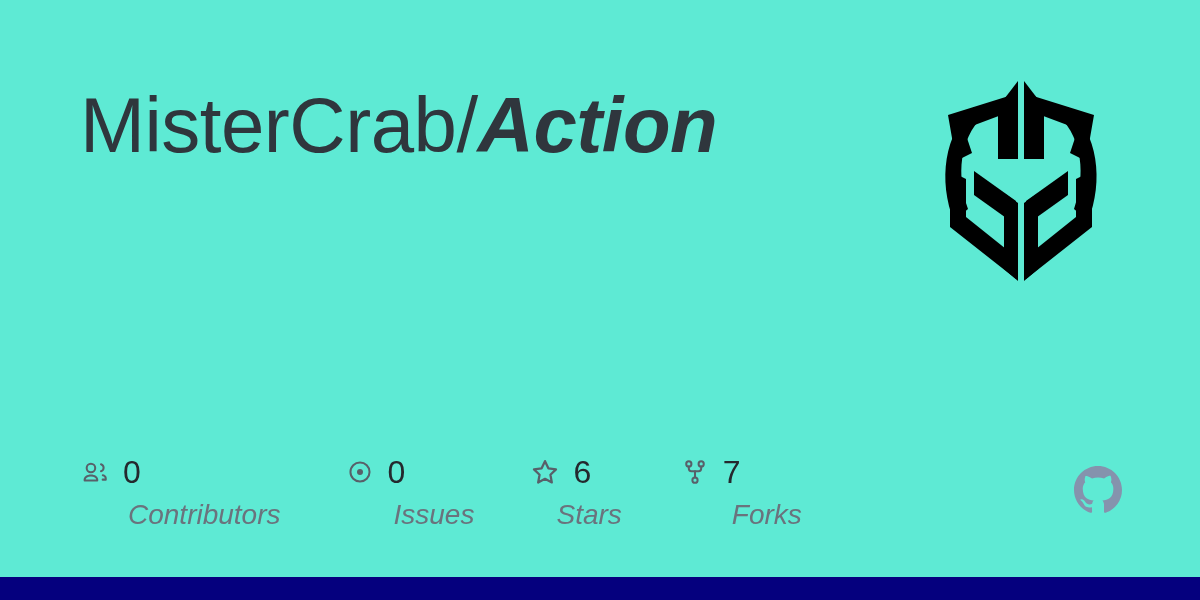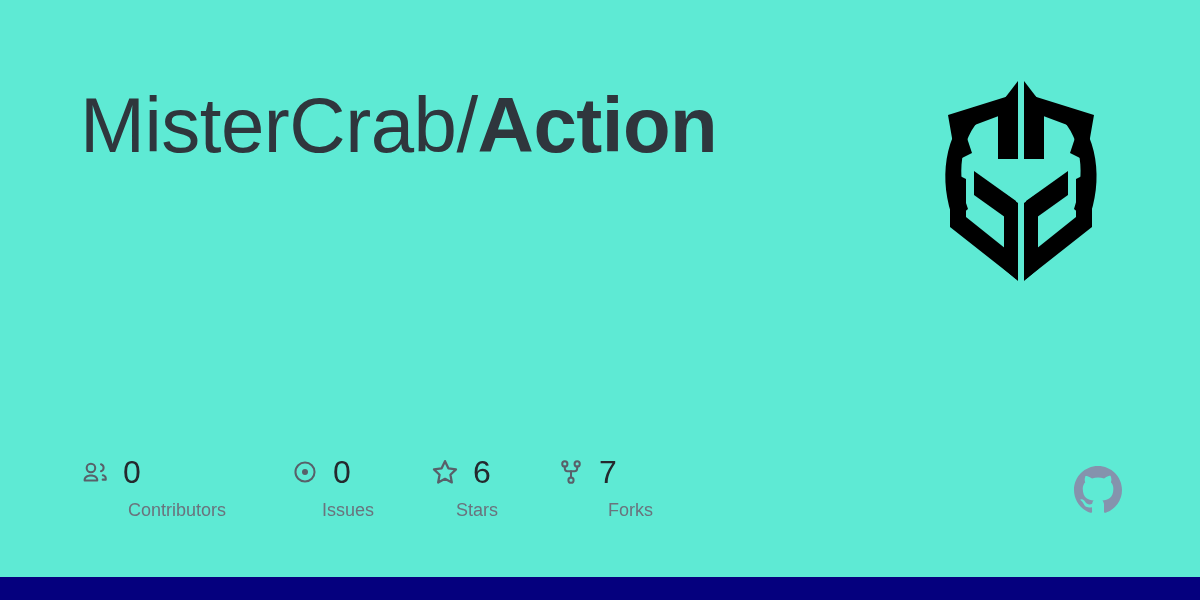--- a/index.html
+++ b/index.html
@@ -39,20 +39,21 @@
     letter-spacing: -0.5px;
   }
   .owner-name {
     font-weight: 400;
   }
   .slash {
     font-weight: 400;
   }
   .repo-name {
     font-weight: 700;
+    font-style: italic;
   }
 
   
   .avatar {
     position: absolute;
     left: 928px;
     top: 75px;
     width: 186px;
     height: 210px;
   }
@@ -93,36 +94,37 @@
   .stat-icon svg {
     display: block;
   }
   .stat-value {
     font-size: 32px;
     color: #24292e;
     line-height: 1;
     font-weight: 400;
   }
   .stat-label {
-    font-size: 18px;
+    font-size: 28px;
     color: #6a737d;
     margin-top: 9px;
     margin-left: 43px;
     line-height: 1;
     font-weight: 400;
+    font-style: italic;
   }
 
   
   .stat--contributors { margin-right: 64px; }
   .stat--issues       { margin-right: 56px; }
   .stat--stars        { margin-right: 58px; }
   .stat--forks        { margin-right: 0; }
 
   .stat--contributors .stat-label { margin-left: 48px; }
-  .stat--issues .stat-label       { margin-left: 32px; }
+  .stat--issues .stat-label       { margin-left: 49px; }
   .stat--stars .stat-label        { margin-left: 26px; }
   .stat--forks .stat-label        { margin-left: 52px; }
 
   
   .gh-mark {
     position: absolute;
     left: 1074px;
     top: 466px;
     width: 48px;
     height: 48px;

